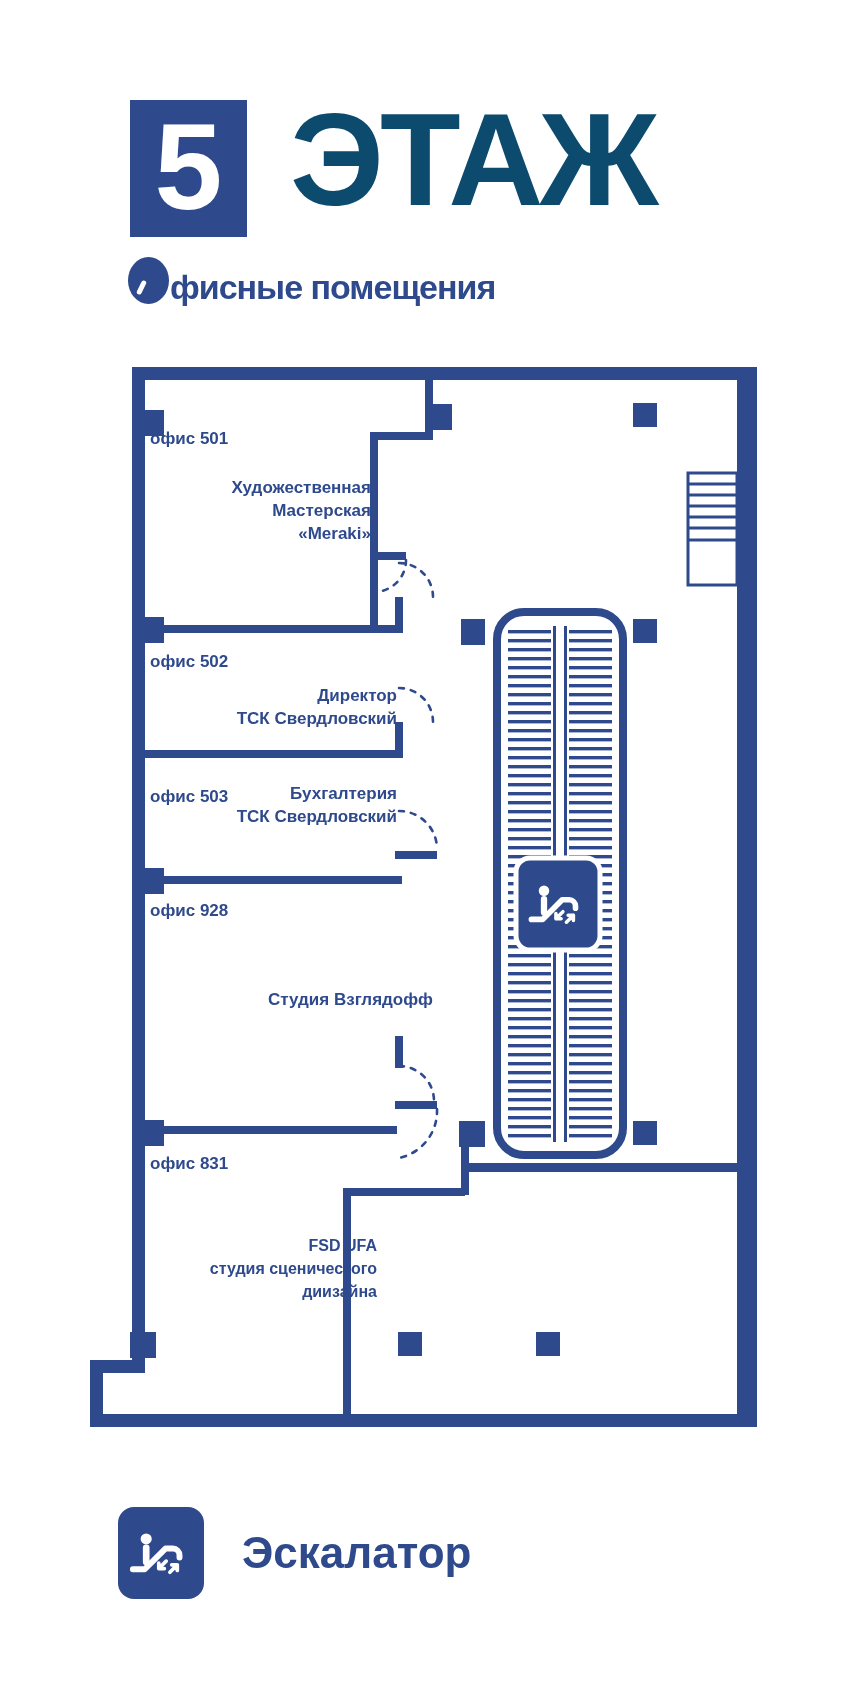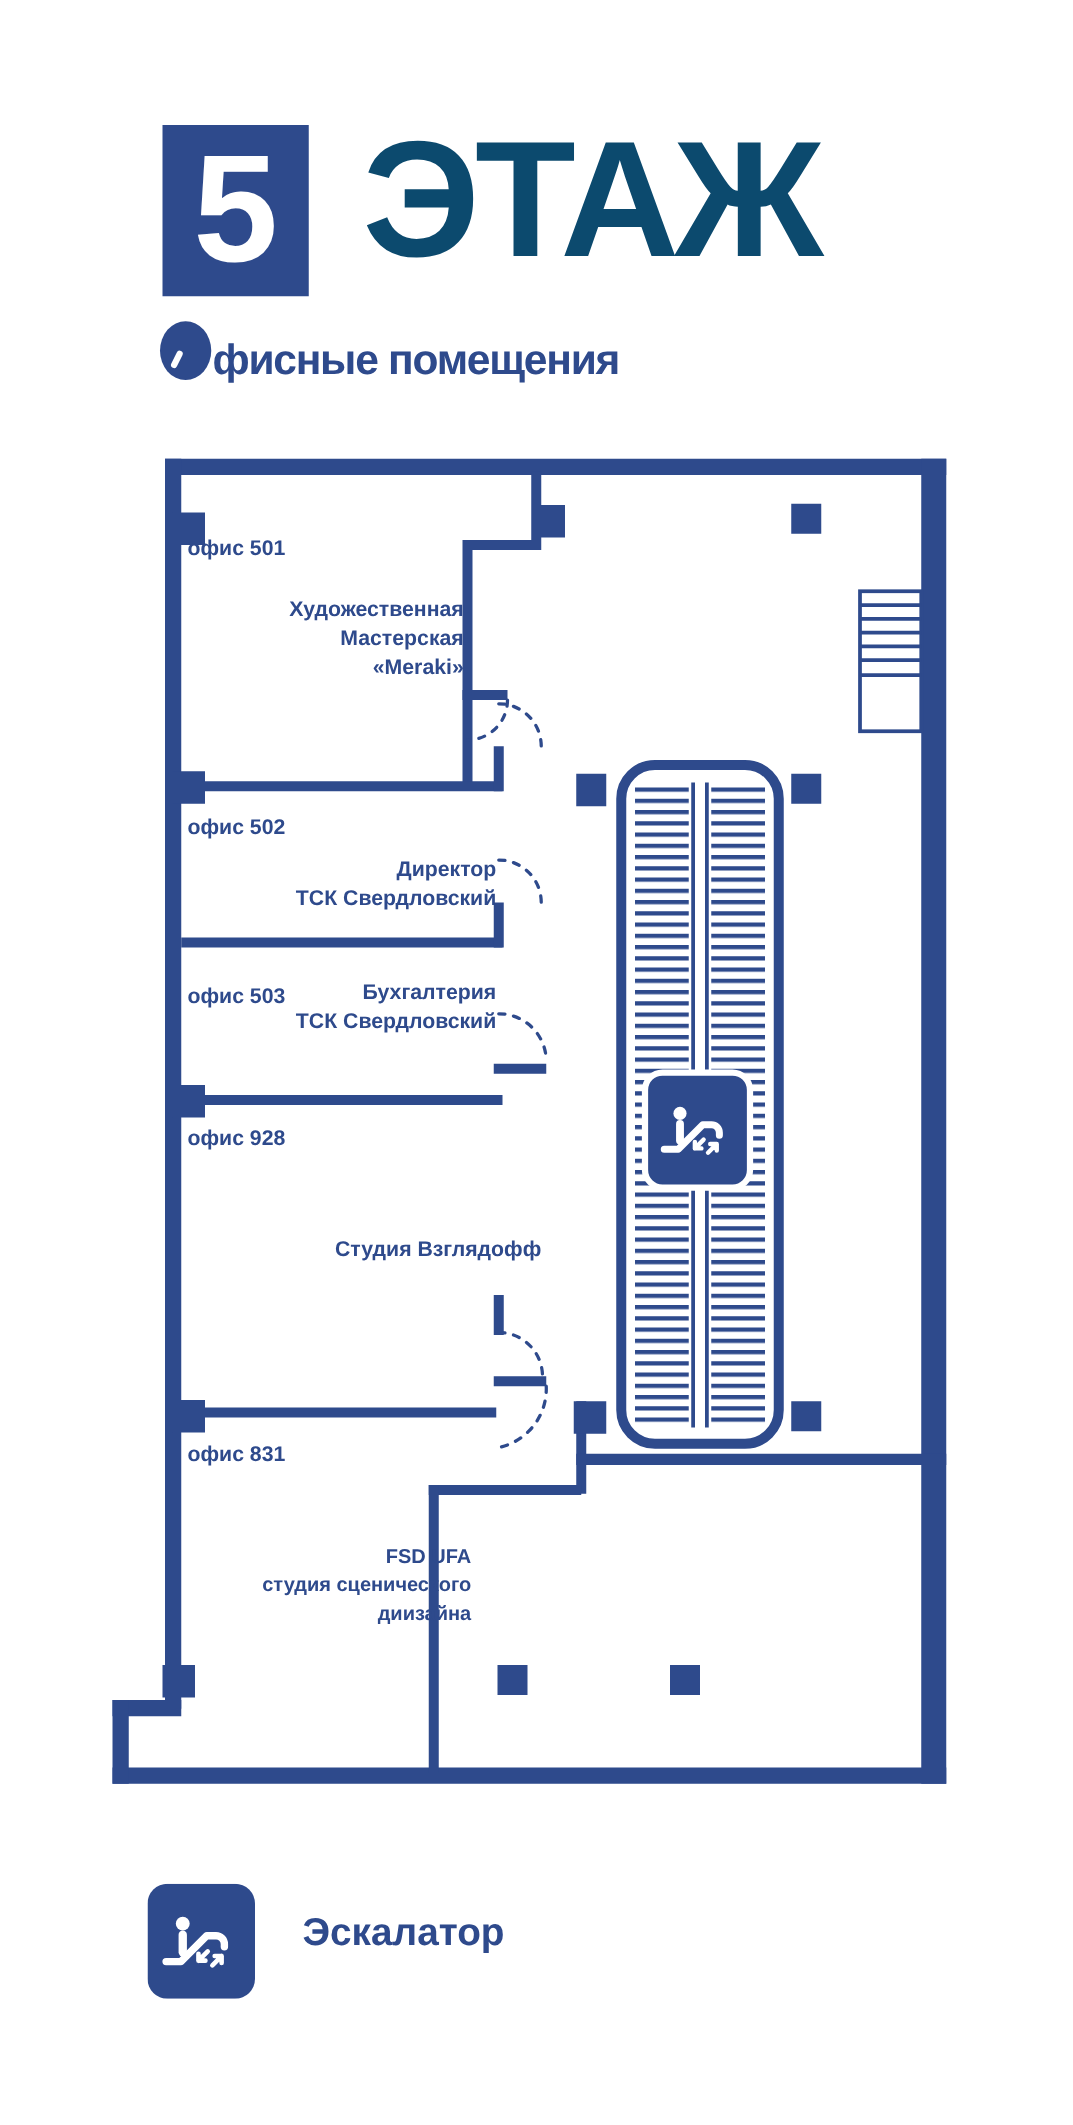--- a/index.html
+++ b/index.html
@@ -19,21 +19,21 @@
   .o-mark::after{content:"";position:absolute;left:11px;bottom:9px;width:5px;height:15px;
     background:#ffffff;border-radius:3px;transform:rotate(26deg);}
 
   
   .plan-label{position:absolute;color:#2e4a8c;font-weight:bold;}
   .office-id{left:150px;font-size:17px;}
   .office-name{left:145px;text-align:right;font-size:17px;line-height:23px;}
 
   
   .legend-label{position:absolute;left:242px;top:1528px;color:#2e4a8c;
-    font-size:31px;font-weight:bold;}
+    font-size:44px;font-weight:bold;}
   .legend-icon{position:absolute;left:118px;top:1507px;}
 
   svg{position:absolute;left:0;top:0;}
 </style>
 </head>
 <body>
 
 <div class="page">
 
   <svg width="0" height="0" style="position:absolute" aria-hidden="true">

